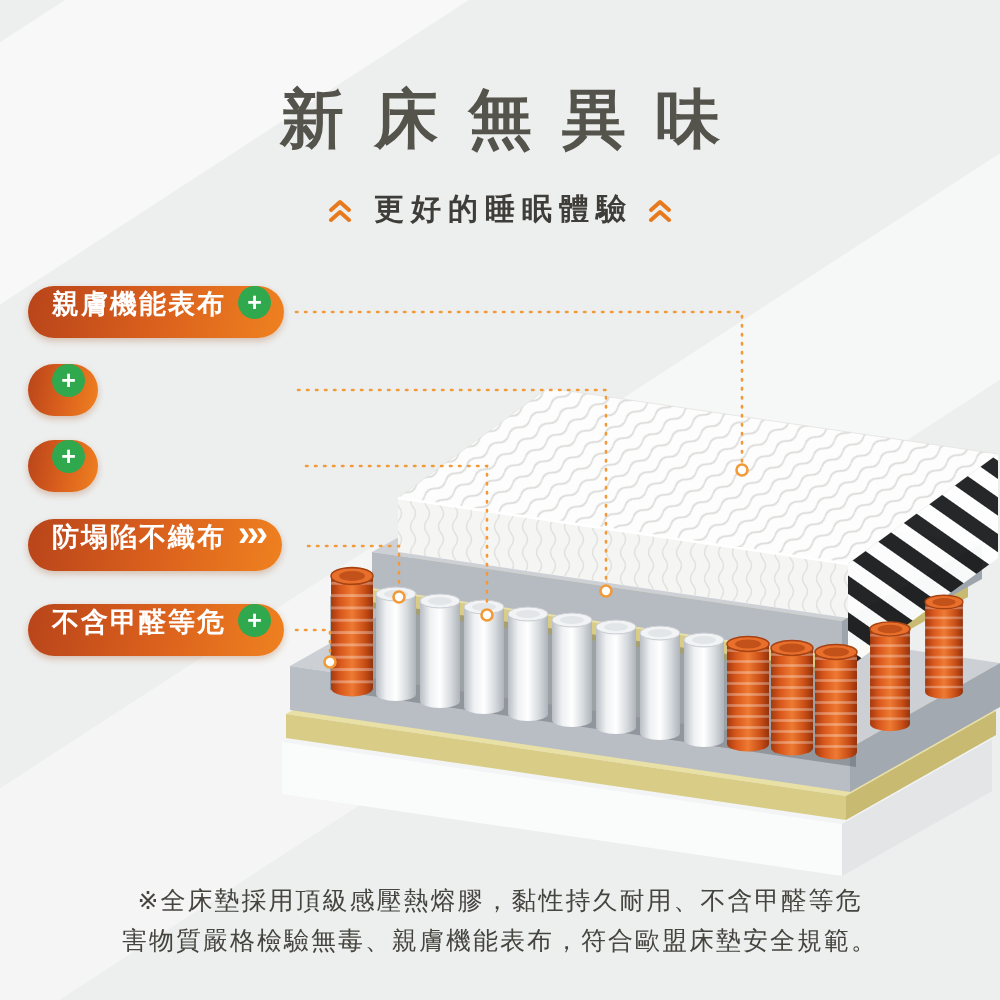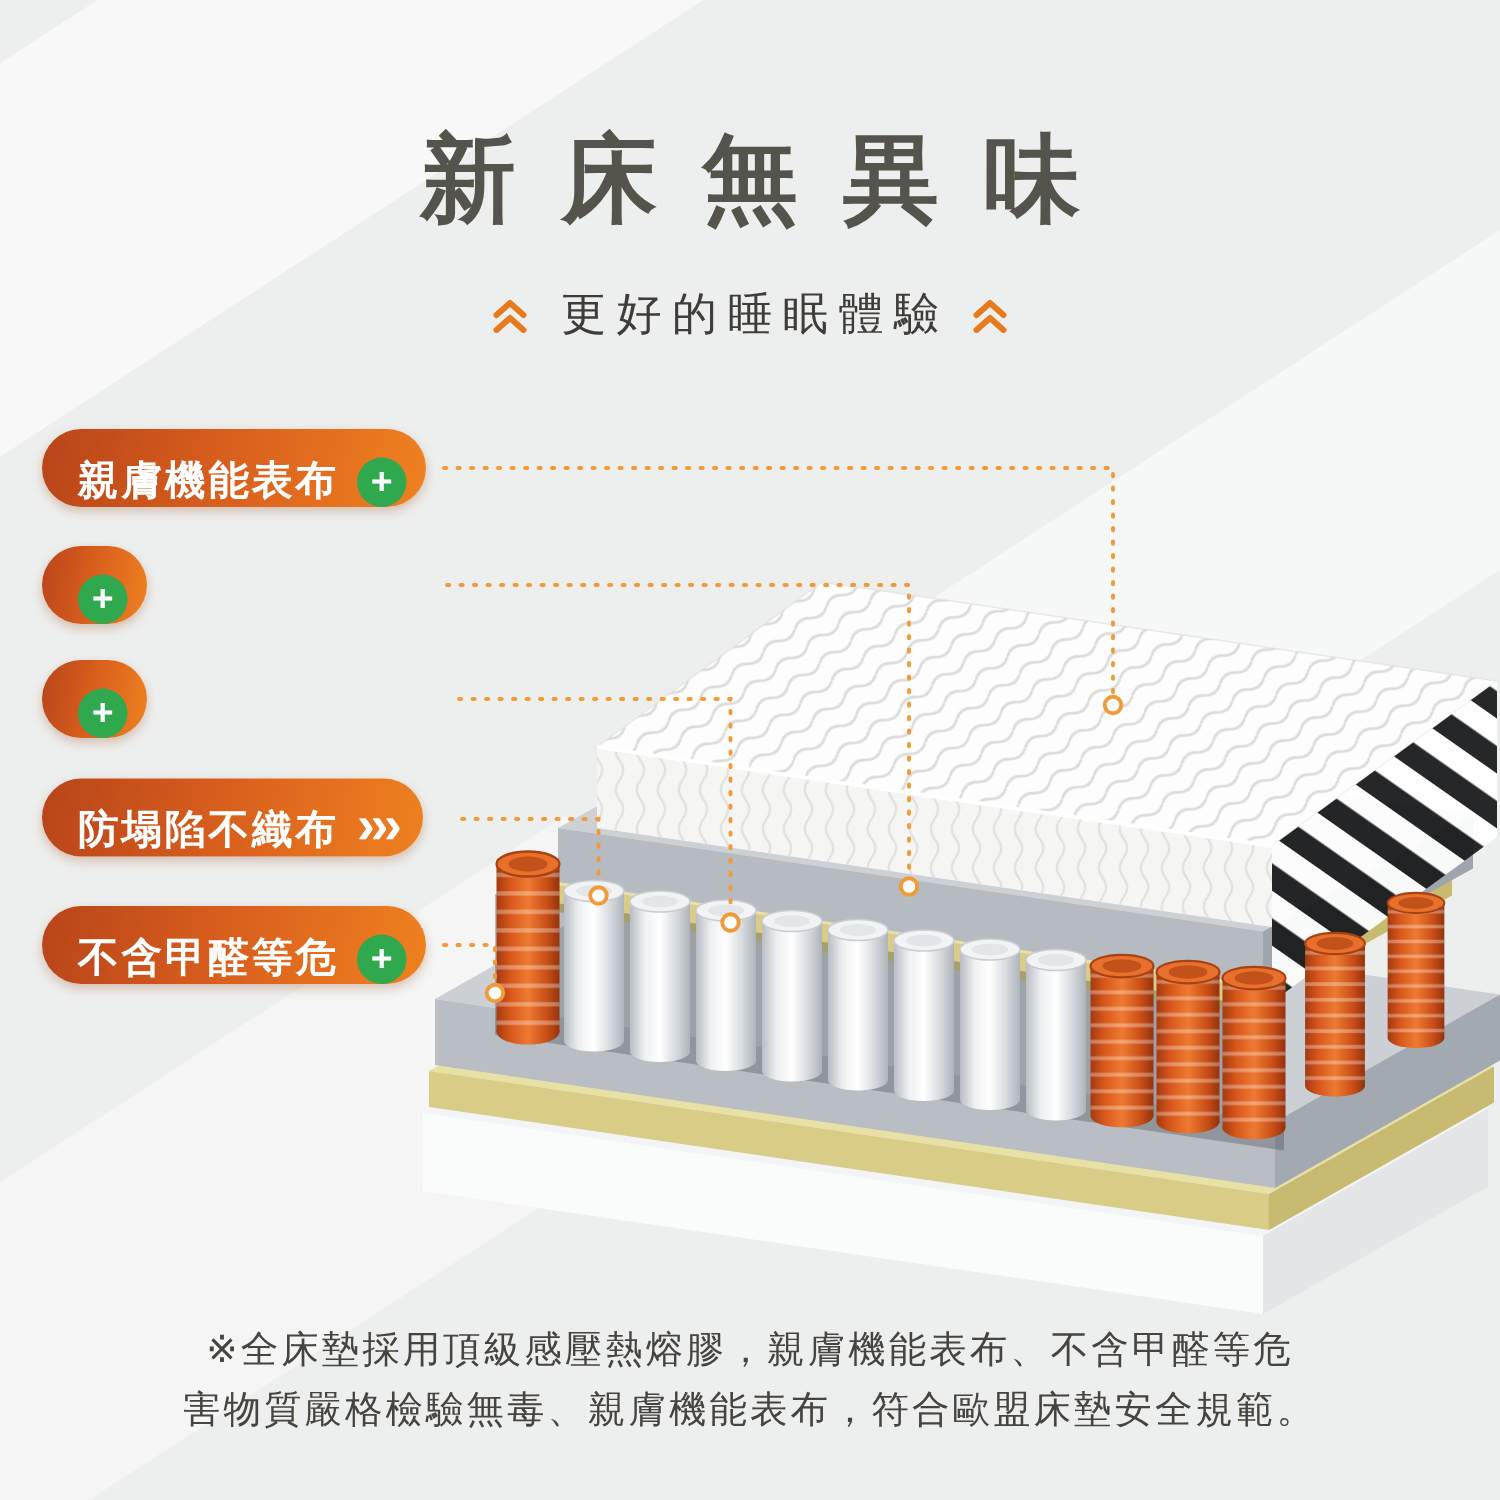--- a/index.html
+++ b/index.html
@@ -9,26 +9,26 @@
 
   
   .decor{position:absolute;transform:rotate(-33deg);pointer-events:none}
   .decor-a{width:900px;height:220px;top:-60px;left:-260px;background:rgba(255,255,255,.55)}
   .decor-b{width:720px;height:190px;top:230px;right:-270px;background:rgba(255,255,255,.5)}
   .decor-c{width:820px;height:210px;bottom:40px;left:-320px;background:rgba(255,255,255,.38)}
 
   .header{position:absolute;top:76px;left:0;right:0;text-align:center}
   .title{font-size:64px;font-weight:700;color:#55544c;letter-spacing:30px;text-indent:30px}
   .subtitle-row{margin-top:26px;display:flex;justify-content:center;align-items:center;gap:14px}
-  .subtitle{font-size:30px;font-weight:400;color:#3e3d39;letter-spacing:7px;text-indent:7px}
+  .subtitle{font-size:30px;font-weight:700;color:#3e3d39;letter-spacing:7px;text-indent:7px}
   .subtitle-chev{width:26px;height:24px}
 
   .illustration{position:absolute;left:0;top:0;width:1000px;height:1000px}
 
-  .callout{position:absolute;left:28px;height:52px;border-radius:28px;display:flex;align-items:flex-end;
+  .callout{position:absolute;left:28px;height:52px;border-radius:28px;display:flex;align-items:flex-start;
     gap:12px;padding:0 13px 0 24px;color:#fff;
     background:linear-gradient(100deg,#b8441a 0%,#d95f1d 48%,#ef8120 100%);
     box-shadow:0 3px 7px rgba(150,60,10,.28)}
   .callout-label{font-size:27px;font-weight:700;letter-spacing:2px;white-space:nowrap}
   .plus-badge{width:33px;height:33px;border-radius:50%;background:#2fa84e;color:#fff;font-size:25px;
     font-weight:700;display:flex;align-items:center;justify-content:center;line-height:1}
   .chevron-badge{font-size:36px;font-weight:700;letter-spacing:-3px;line-height:1;padding-right:4px;transform:translateY(-3px)}
 
   .footnote{position:absolute;bottom:40px;left:0;right:0;text-align:center;color:#45443f;
     font-size:25px;font-weight:500;letter-spacing:2px;line-height:1.6}
@@ -182,17 +182,17 @@
   <div class="callout" style="top:519px">
     <span class="callout-label">防塌陷不織布</span>
     <span class="chevron-badge">›››</span>
   </div>
   <div class="callout" style="top:604px">
     <span class="callout-label">不含甲醛等危</span>
     <span class="plus-badge">+</span>
   </div>
 
   <div class="footnote">
-    <p>※全床墊採用頂級感壓熱熔膠，親膚機能表布、不含甲醛等危</p>
+    <p>※全床墊採用頂級感壓熱熔膠，黏性持久耐用、不含甲醛等危</p>
     <p>害物質嚴格檢驗無毒、親膚機能表布，符合歐盟床墊安全規範。</p>
   </div>
 
 </div>
 
 </body></html>

